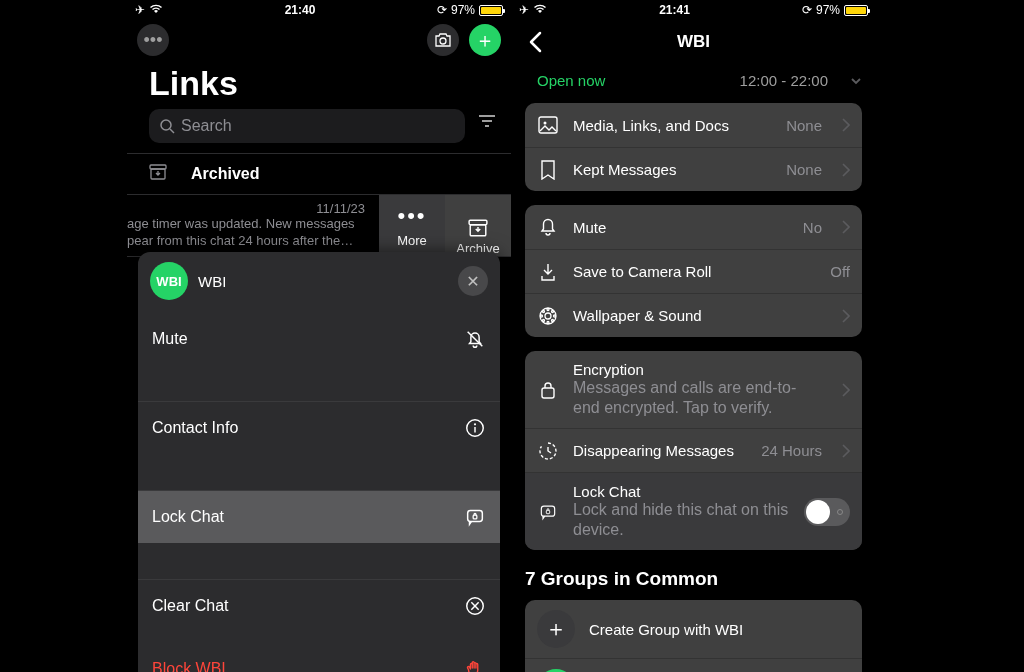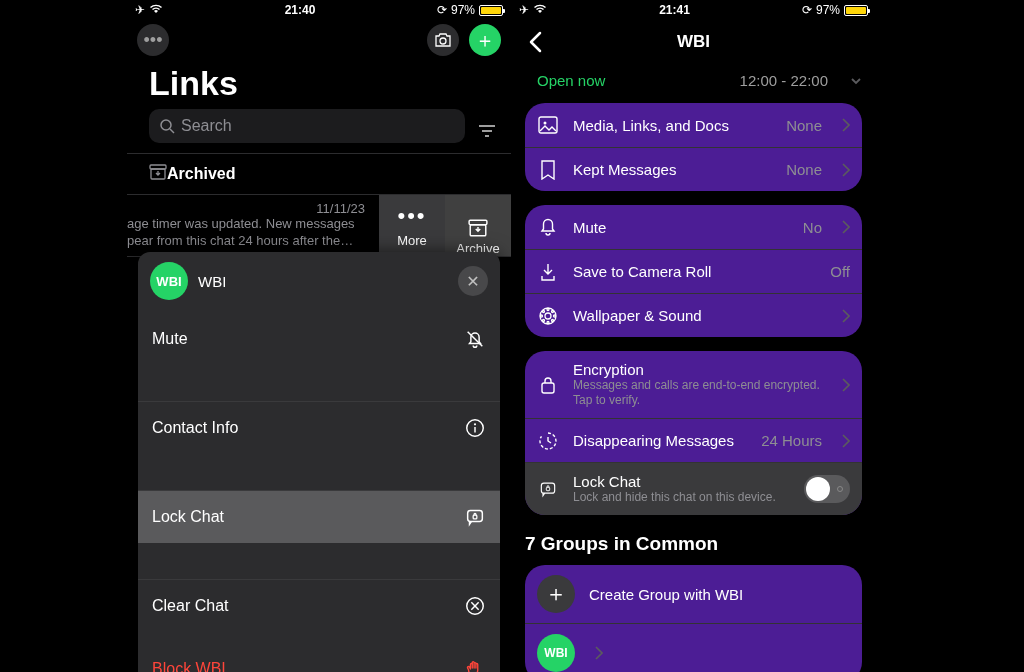--- a/index.html
+++ b/index.html
@@ -20,25 +20,25 @@
 
   
   .header-left { padding:4px 10px 8px 10px; display:flex; justify-content:space-between; align-items:center; }
   .dots-btn { width:32px; height:32px; border-radius:16px; background:#2c2c2e; color:#9e9e9e; display:flex; align-items:center; justify-content:center; font-size:18px; }
   .hr-actions { display:flex; gap:10px; align-items:center; }
   .cam-btn { width:32px; height:32px; border-radius:16px; background:#2c2c2e; color:#fff; display:flex; align-items:center; justify-content:center; }
   .add-btn { width:32px; height:32px; border-radius:16px; background:#25d366; color:#fff; display:flex; align-items:center; justify-content:center; font-size:20px; }
 
   .title-chats { font-size:34px; font-weight:700; padding:0 12px 6px 22px; }
 
-  .search-row { display:flex; align-items:flex-end; gap:10px; padding:0 12px 10px 22px; }
+  .search-row { display:flex; align-items:flex-start; gap:10px; padding:0 12px 10px 22px; }
   .search-box { flex:1; background:#1c1c1e; border-radius:10px; height:34px; display:flex; align-items:center; padding:0 10px; color:#8e8e93; font-size:16px; gap:6px; }
   .filter-btn { width:24px; height:24px; color:#9e9e9e; display:flex; align-items:center; justify-content:center; }
 
-  .archived-row { display:flex; align-items:center; padding:10px 22px; color:#fff; border-top:0.5px solid #2c2c2e; border-bottom:0.5px solid #2c2c2e; }
+  .archived-row { display:flex; align-items:center; padding:10px 22px; gap:24px; color:#fff; border-top:0.5px solid #2c2c2e; border-bottom:0.5px solid #2c2c2e; }
   .archive-icon { color:#8e8e93; }
 
   .chat-row { display:flex; position:relative; border-bottom:0.5px solid #2c2c2e; }
   .chat-body { flex:1; padding:6px 8px 6px 0; min-width:0; }
   .chat-date { font-size:13px; color:#8e8e93; text-align:right; padding-right:6px; }
   .chat-preview { font-size:13px; color:#8e8e93; line-height:1.3; }
   .swipe-actions { display:flex; }
   .swipe-btn { width:66px; display:flex; flex-direction:column; align-items:center; justify-content:center; font-size:13px; gap:4px; }
   .sw-more { background:#3a3a3c; color:#fff; }
   .sw-archive { background:#404040; color:#fff;justify-content:flex-end; }
@@ -62,27 +62,27 @@
 
   
   .right-top { height:44px; display:flex; align-items:center; padding:0 10px; position:relative; }
   .back-btn { width:28px; height:28px; display:flex; align-items:center; justify-content:center; color:#fff; }
   .right-title { position:absolute; left:0; right:0; text-align:center; font-size:17px; font-weight:600; }
 
   .open-row { display:flex; align-items:center; justify-content:space-between; padding:8px 14px 14px 14px; }
   .open-now { color:#25d366; font-size:15px;margin-left:12px; }
   .hours { color:#9e9e9e; font-size:15px; display:flex; align-items:center; gap:16px; }
 
-  .card { background:#4c1d95; border-radius:20px; margin:0 14px 14px 14px; overflow:hidden; }
+  .card { background:#404040; border-radius:10px; margin:0 14px 14px 14px; overflow:hidden; }
   .settings-row { display:flex; align-items:center; padding:10px 12px; gap:14px; min-height:44px; }
   .settings-row + .settings-row { border-top:0.5px solid #333; }
   .sr-icon { width:22px; display:flex; align-items:center; justify-content:center; color:#fff; }
   .sr-main { flex:1; min-width:0; }
   .sr-label { font-size:15px; color:#fff; }
-  .sr-sub { font-size:12px; color:#8e8e93; line-height:1.25; }
+  .sr-sub { font-size:16px; color:#8e8e93; line-height:1.25; }
   .sr-trail { color:#8e8e93; font-size:15px; }
   .chev { color:#5b5b5e; margin-left:6px; }
   .lock-row { background:#3a3a3c; }
   .toggle { width:46px; height:28px; border-radius:14px; background:#5a5a5c; position:relative; }
   .toggle-knob { position:absolute; top:2px; left:2px; width:24px; height:24px; border-radius:12px; background:#fff; }
   .toggle-dot { position:absolute; right:7px; top:11px; width:6px; height:6px; border:1px solid #888; border-radius:50%; }
 
   .section-title { font-size:19px; font-weight:700; padding:4px 14px 10px 14px; }
 
   .group-avatar { width:38px; height:38px; border-radius:50%; display:flex; align-items:center; justify-content:center; font-weight:700; font-size:12px; color:#fff; }

